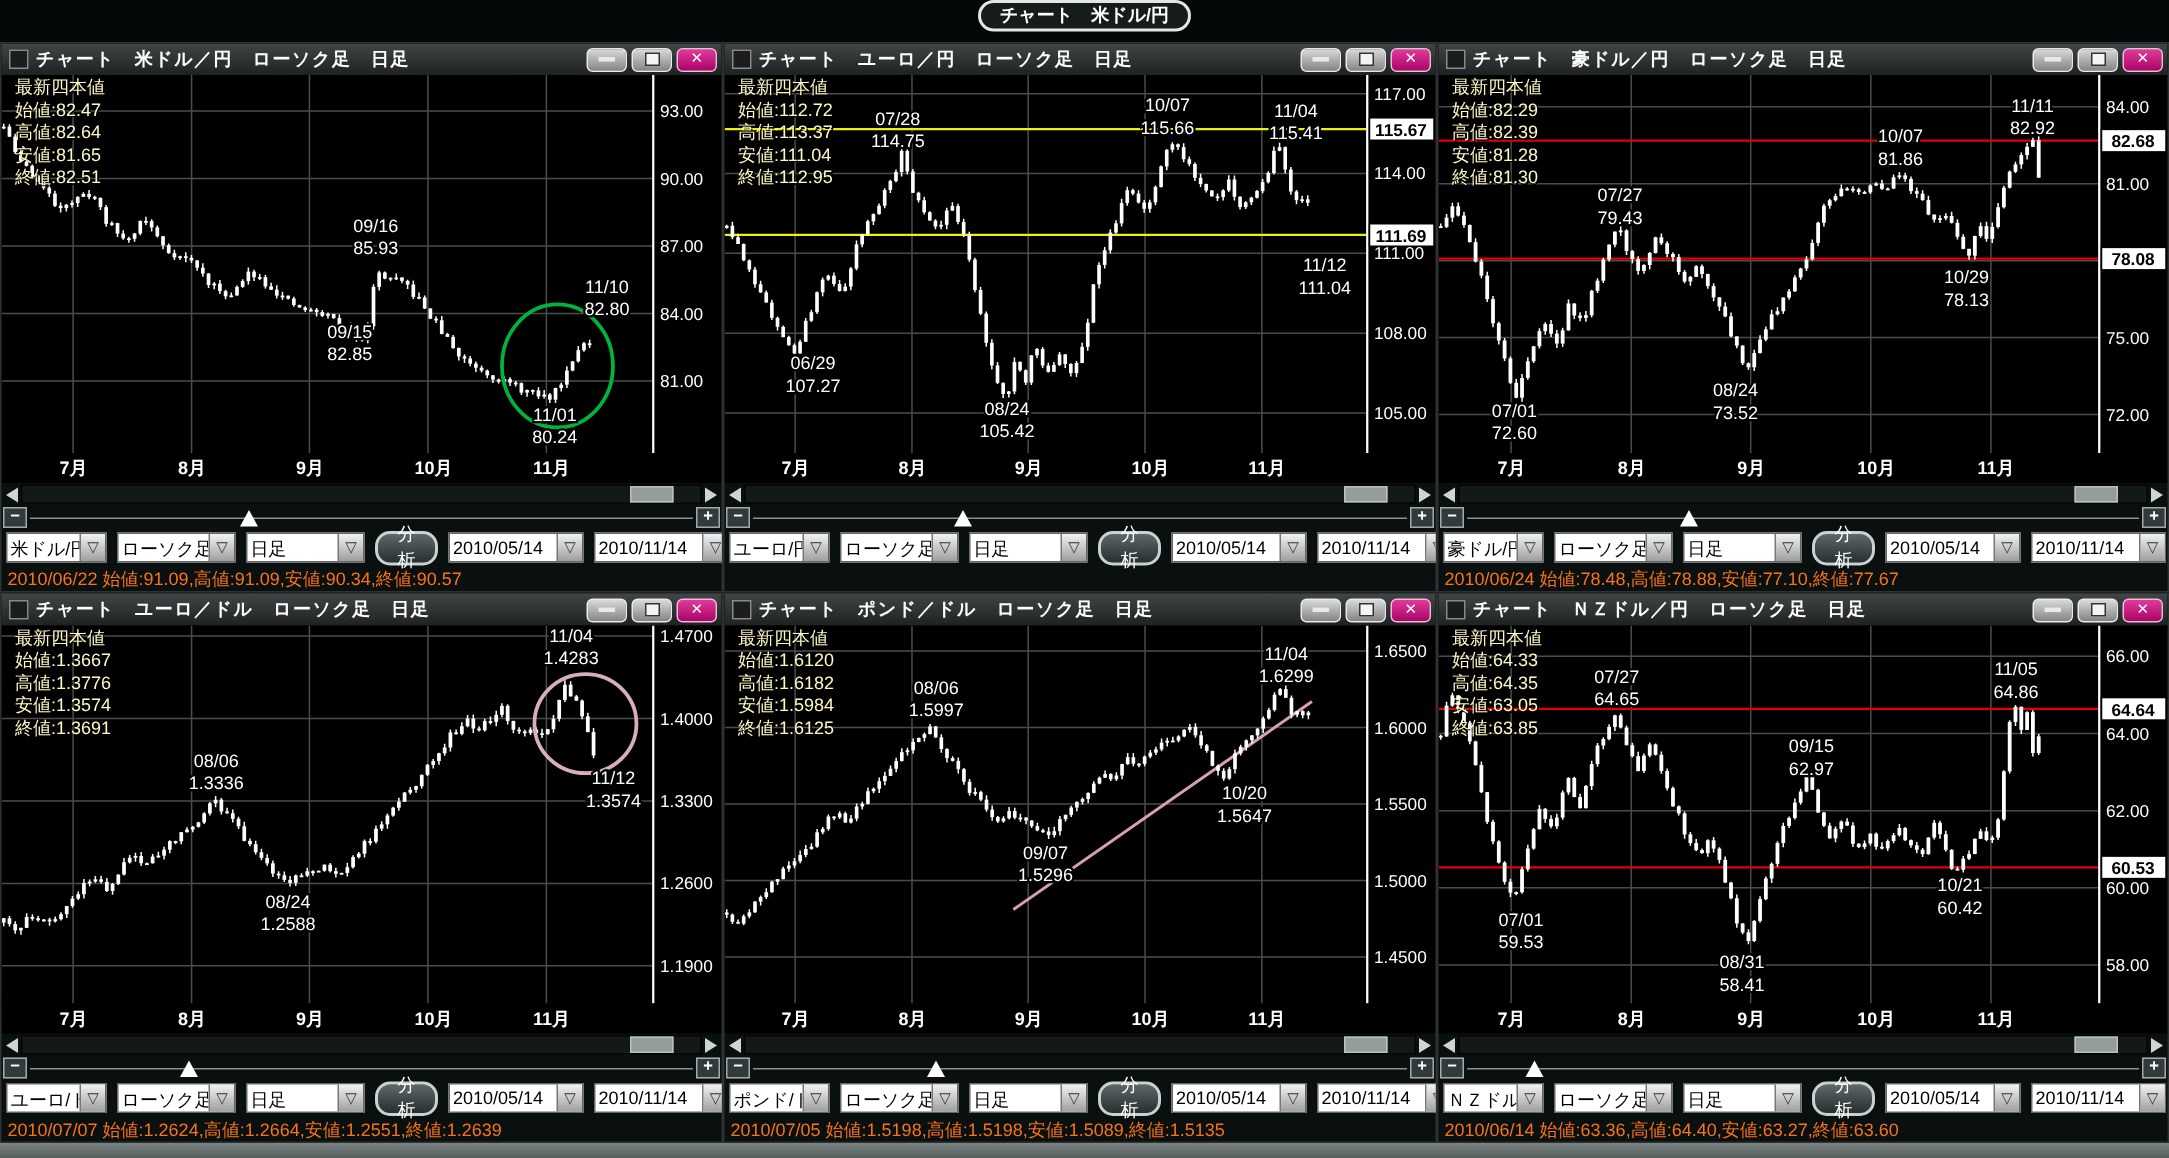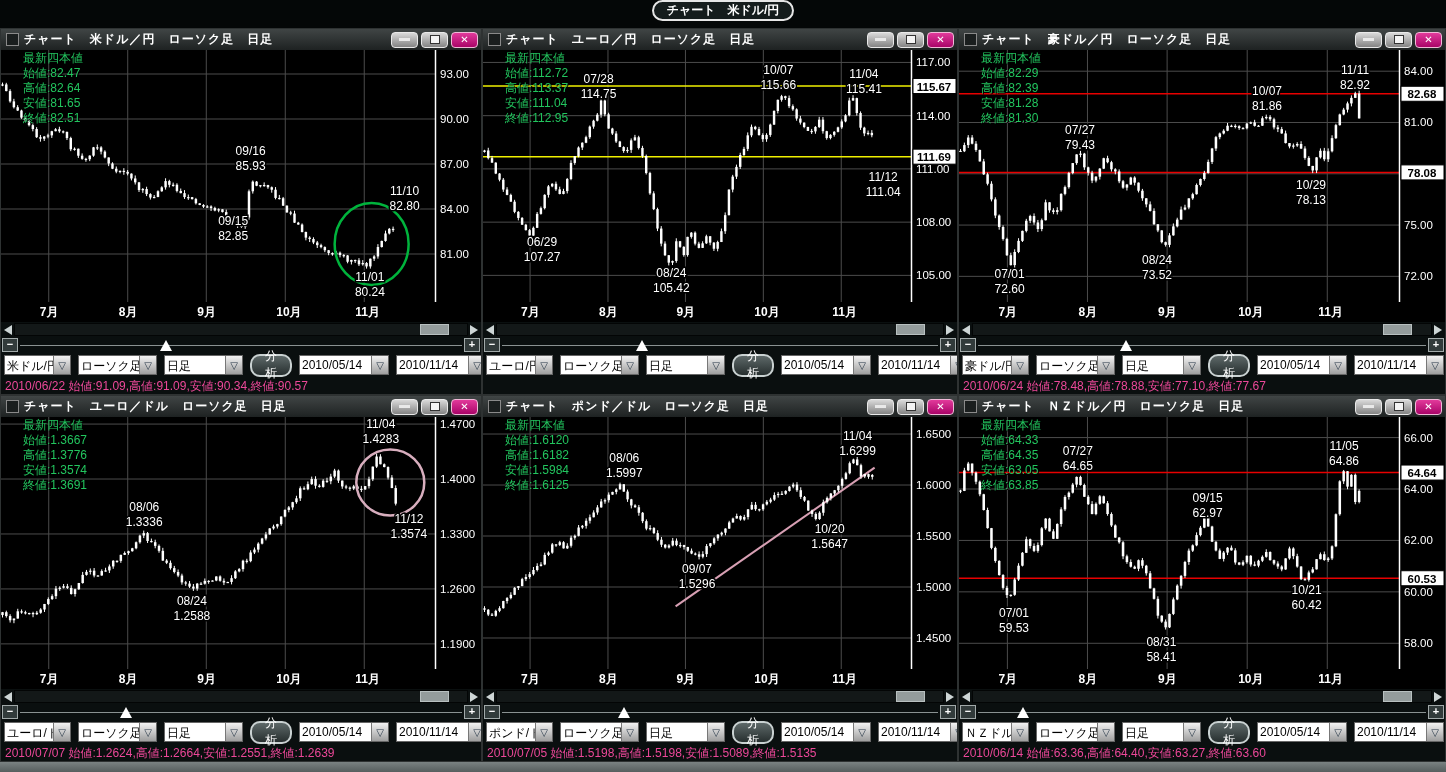--- a/index.html
+++ b/index.html
@@ -16,21 +16,21 @@
   .tb-title{white-space:nowrap;overflow:hidden;letter-spacing:1px;}
   .tb-btns{margin-left:auto;display:flex;gap:3px;align-items:center;}
   .wbtn{width:25px;height:14px;border-radius:4px;background:linear-gradient(#d9d9d9,#848484);
     border:1px solid #e9e9e9;display:flex;align-items:center;justify-content:center;cursor:pointer;}
   .wbtn .bar{width:11px;height:3px;background:#e9e9e9;border:0;}
   .wbtn .sq{width:8px;height:7px;background:#f4f4f4;border:1px solid #333;}
   .wbtn.close{background:linear-gradient(#e23a9b,#a90468);border-color:#f0b9d8;color:#fff;
     font-size:10px;font-weight:bold;line-height:1;}
   .plot{position:relative;height:252px;flex:0 0 252px;background:#000;}
   .plot svg{position:absolute;left:0;top:0;}
-  .ohlc{position:absolute;left:22px;top:1px;color:#22c55e;font-size:12px;line-height:15px;
+  .ohlc{position:absolute;left:9px;top:1px;color:#fef9c3;font-size:12px;line-height:15px;
     text-shadow:1px 1px 0 #000;pointer-events:none;white-space:pre;}
   .months{height:20px;flex:0 0 20px;position:relative;color:#fff;font-size:12px;font-weight:bold;background:#000;}
   .months span{position:absolute;top:2px;}
   .scrollrow{height:15px;flex:0 0 15px;display:flex;align-items:center;padding:0 3px;gap:2px;}
   .arr{width:0;height:0;cursor:pointer;}
   .arr.l{border-top:5px solid transparent;border-bottom:5px solid transparent;border-right:8px solid #cdd5d5;}
   .arr.r{border-top:5px solid transparent;border-bottom:5px solid transparent;border-left:8px solid #cdd5d5;}
   .strack{flex:1;height:11px;background:#131818;border:1px solid #030505;position:relative;}
   .sthumb{position:absolute;top:0;height:9px;background:#949c9c;border:1px solid #b8c0c0;}
   .zoomrow{height:15px;flex:0 0 15px;display:flex;align-items:center;padding:0 1px;gap:2px;}
@@ -41,21 +41,21 @@
   .zthumb{position:absolute;top:2px;width:0;height:0;border-left:6px solid transparent;
     border-right:6px solid transparent;border-bottom:11px solid #fff;transform:translateX(-6px);cursor:pointer;}
   .controls{height:26px;flex:0 0 26px;display:flex;align-items:center;gap:7px;padding:0 3px;}
   .sel{height:20px;background:#fff;border:1px solid #666;display:flex;box-sizing:border-box;cursor:pointer;}
   .sel .txt{font-size:12px;color:#000;padding:2px 1px 0 2px;overflow:hidden;white-space:nowrap;}
   .sel .btn{width:16px;background:linear-gradient(#f2f2f2,#9f9f9f);border-left:1px solid #777;
     display:flex;align-items:center;justify-content:center;font-size:10px;color:#234;flex:0 0 16px;}
   .w-pair .txt{width:45px;} .w-type .txt{width:57px;} .w-per .txt{width:57px;} .w-date .txt{width:68px;}
   .analyze{height:19px;border-radius:10px;padding:0 13px;background:linear-gradient(#5d6868,#272f2f);
     border:2px solid #c9d1d1;color:#fff;font-size:12px;font-weight:normal;display:flex;align-items:center;cursor:pointer;}
-  .statusrow{height:16px;flex:0 0 16px;color:#ec4899;font-size:12px;padding:0 4px;white-space:nowrap;overflow:hidden;}
+  .statusrow{height:16px;flex:0 0 16px;color:#f97316;font-size:12px;padding:0 4px;white-space:nowrap;overflow:hidden;}
   .bottomstrip{height:10px;background:linear-gradient(#7a8282,#565e5e);}
 </style>
 </head>
 <body>
 
 <div class="tabbar">
     <span class="tab">チャート　米ドル/円</span>
     <span class="tab">チャート　ユーロ/円</span>
     <span class="tab active">チャート　ユーロ/ドル</span>
     <span class="tab">チャート　豪ドル/円</span>

